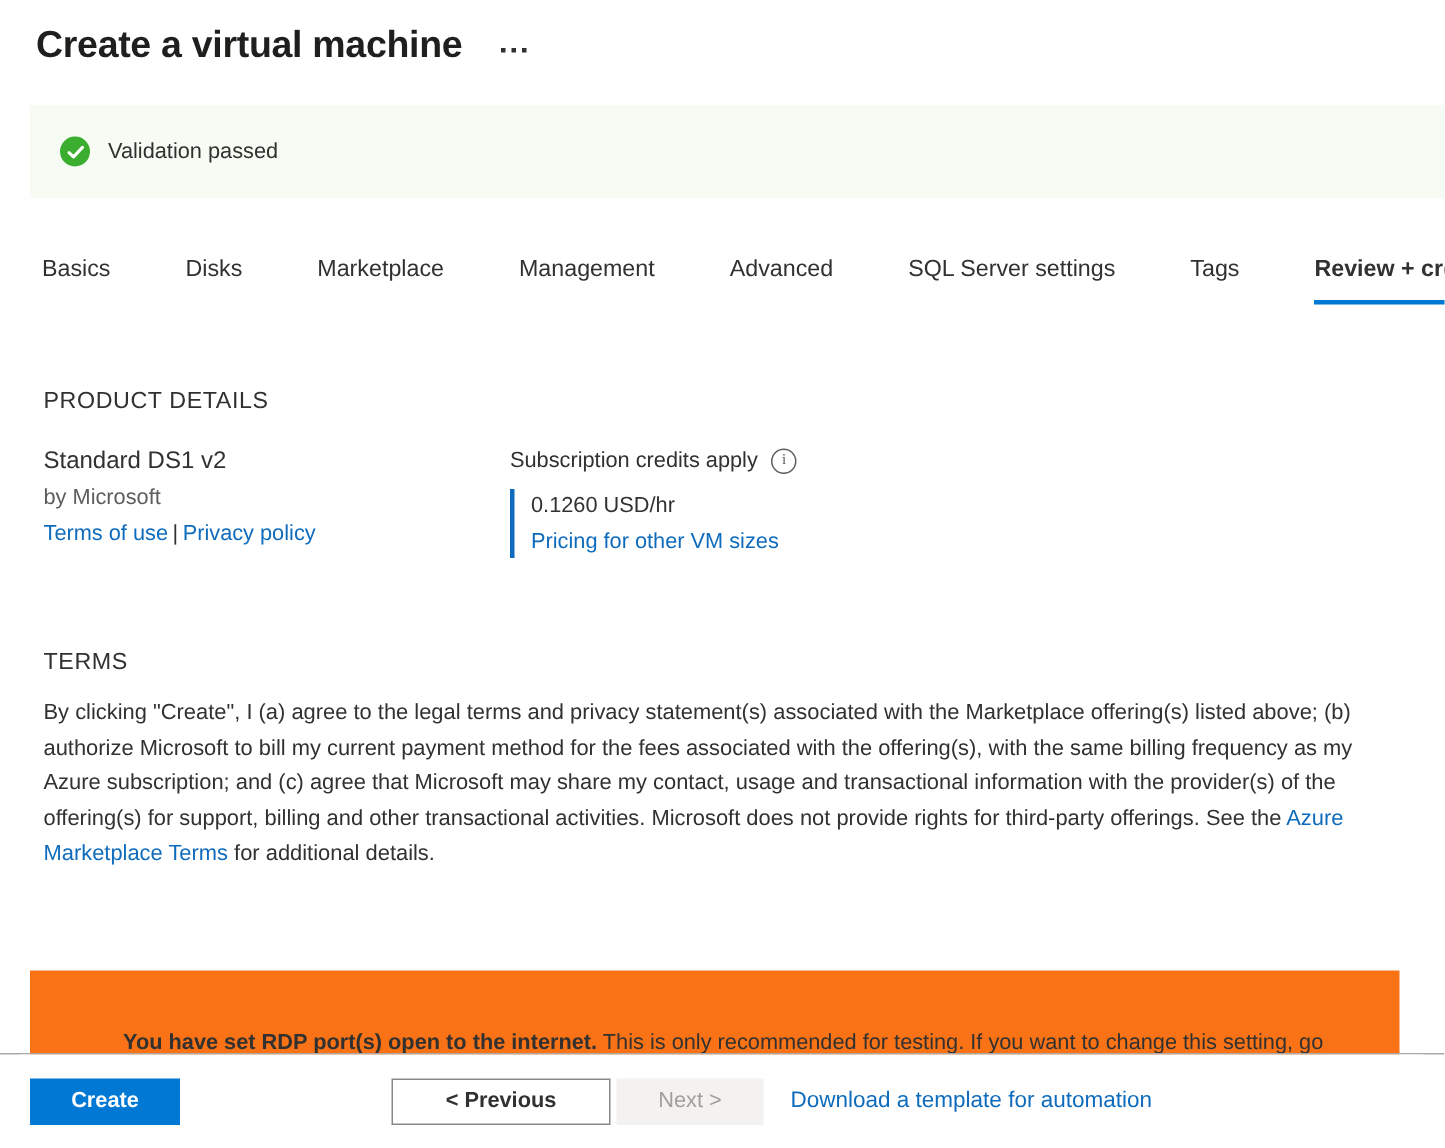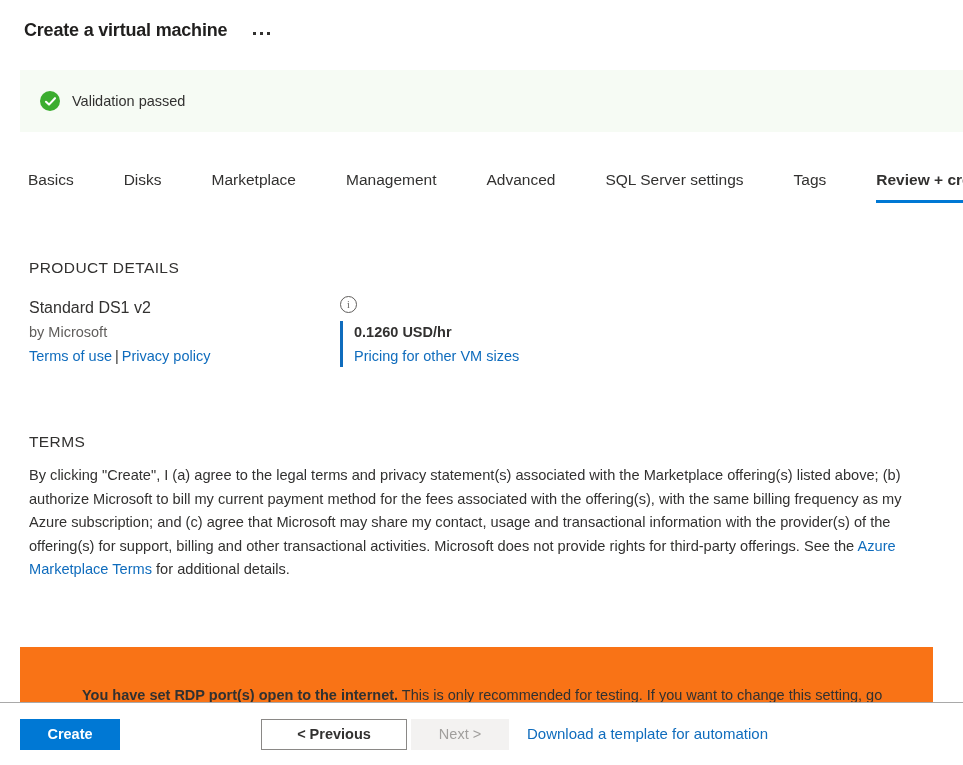--- a/index.html
+++ b/index.html
@@ -17,21 +17,21 @@
   }
 
   
   .title-row {
     display: flex;
     align-items: center;
     padding: 8px 0 0 24px;
     height: 44px;
   }
   .page-title {
-    font-size: 18px;
+    font-size: 25px;
     font-weight: bold;
     color: #201f1e;
     letter-spacing: -0.2px;
     line-height: 34px;
     margin: 0;
   }
   .ellipsis-menu {
     margin-left: 22px;
     display: flex;
     align-items: center;
@@ -176,21 +176,21 @@
     cursor: pointer;
     flex: none;
   }
   .price-block {
     margin-top: 8px;
     border-left: 3px solid #0f6cbd;
     padding-left: 11px;
   }
   .price-value {
     font-size: 14.5px;
-    font-weight: bold;
+    font-weight: normal;
     color: #323130;
     line-height: 22px;
   }
   .price-link {
     font-size: 14.5px;
     line-height: 22px;
     margin-top: 2px;
   }
 
   
@@ -331,20 +331,21 @@
 <div class="product-left">
   <div class="product-name">Standard DS1 v2</div>
   <div class="product-publisher">by Microsoft</div>
   <div class="product-links">
     <a class="lnk">Terms of use</a><span class="sep">|</span><a class="lnk">Privacy policy</a>
   </div>
 </div>
 
 <div class="product-right">
   <div class="credits-row">
+    <span>Subscription credits apply</span>
     <span class="info-icon">i</span>
   </div>
   <div class="price-block">
     <div class="price-value">0.1260 USD/hr</div>
     <div class="price-link">
       <a class="lnk">Pricing for other VM sizes</a>
     </div>
   </div>
 </div>
 

